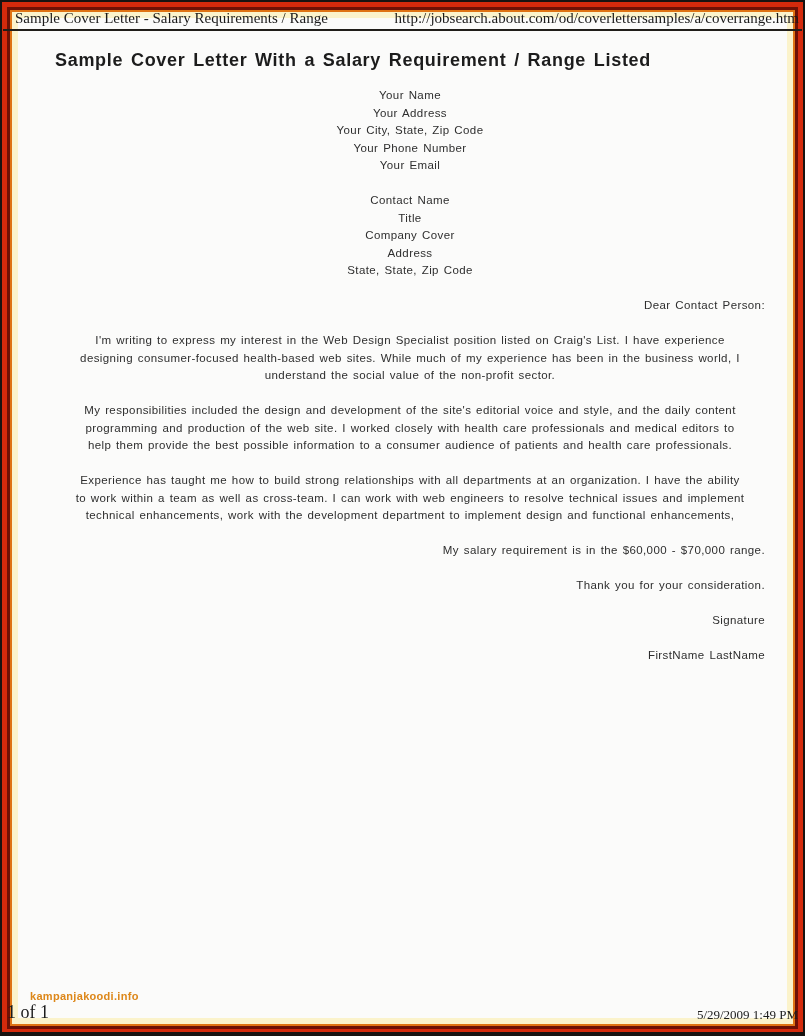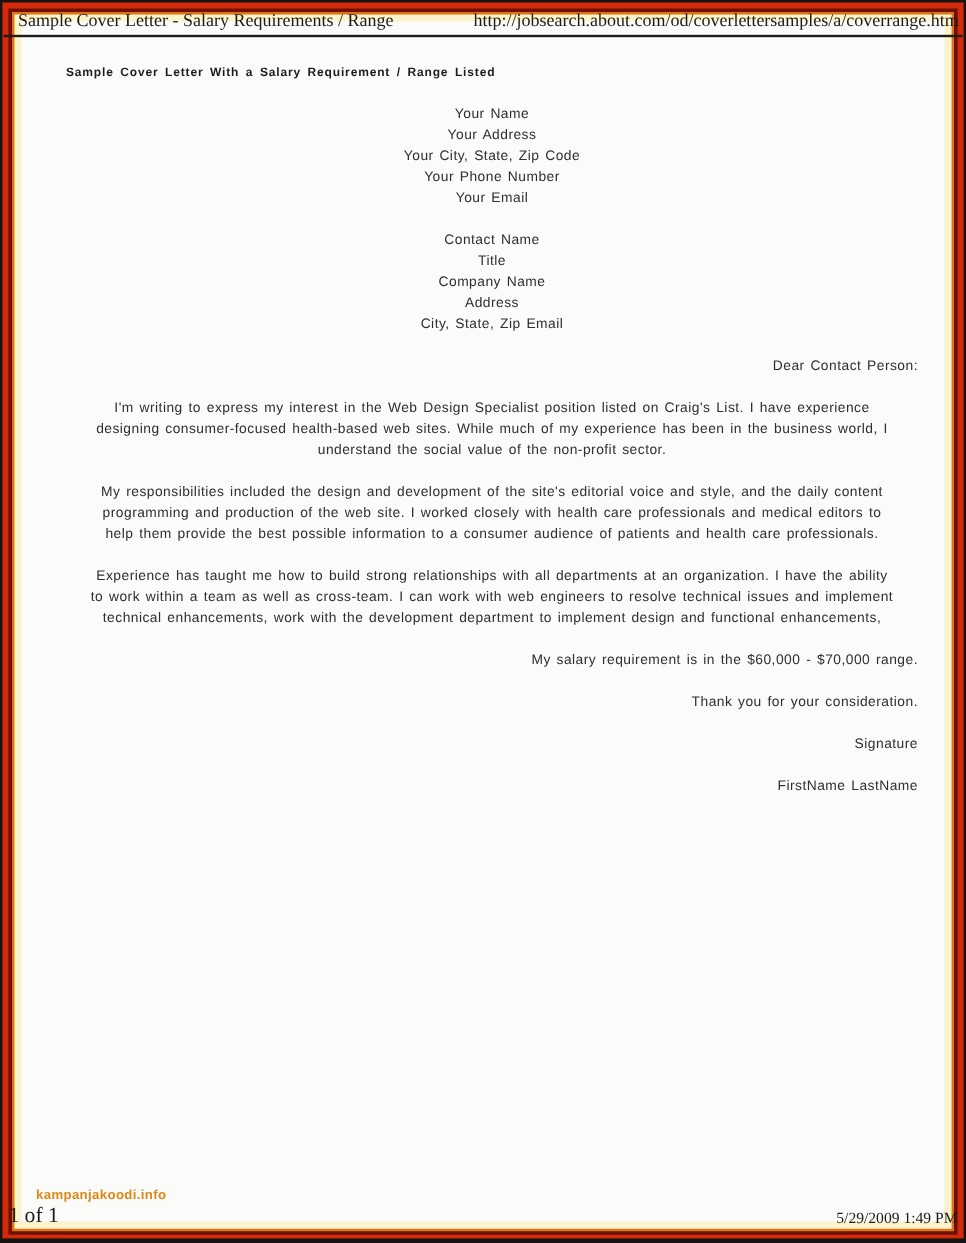--- a/index.html
+++ b/index.html
@@ -35,21 +35,21 @@
     font-size: 15px; color: #1b1b1b;
     white-space: nowrap;
   }
   .letter {
     position: absolute; left: 55px; top: 52px; width: 710px;
     font-size: 11.5px; line-height: 17.5px;
     color: #2e2e2e;
     letter-spacing: 0.4px; word-spacing: 1.2px;
   }
   .letter .title {
-    font-size: 10px; font-weight: bold; color: #1c1c1c;
+    font-size: 18px; font-weight: bold; color: #1c1c1c;
     letter-spacing: 0.7px; word-spacing: 2px;
     margin: 0 0 17.5px 0; line-height: 17.5px;
   }
   .letter .block { margin: 0 0 17.5px 0; }
   .letter .block div { white-space: nowrap; text-align: center; }
   .letter p { margin: 0 0 17.5px 0; text-align: right; }
   .watermark {
     position: absolute; left: 30px; top: 990px;
     font-size: 11px; font-weight: bold; color: #dd8719;
     letter-spacing: 0.3px; text-decoration: none;
@@ -80,23 +80,23 @@
         <div>Your Name</div>
         <div>Your Address</div>
         <div>Your City, State, Zip Code</div>
         <div>Your Phone Number</div>
         <div>Your Email</div>
       </div>
 
     <div class="block">
         <div>Contact Name</div>
         <div>Title</div>
-        <div>Company Name</div>
+        <div>Company Cover</div>
         <div>Address</div>
-        <div>City, State, Zip Email</div>
+        <div>State, State, Zip Code</div>
       </div>
 
     <p>Dear Contact Person:</p>
 
     <div class="block">
         <div>I'm writing to express my interest in the Web Design Specialist position listed on Craig's List. I have experience</div>
         <div>designing consumer-focused health-based web sites. While much of my experience has been in the business world, I</div>
         <div>understand the social value of the non-profit sector.</div>
       </div>
 

